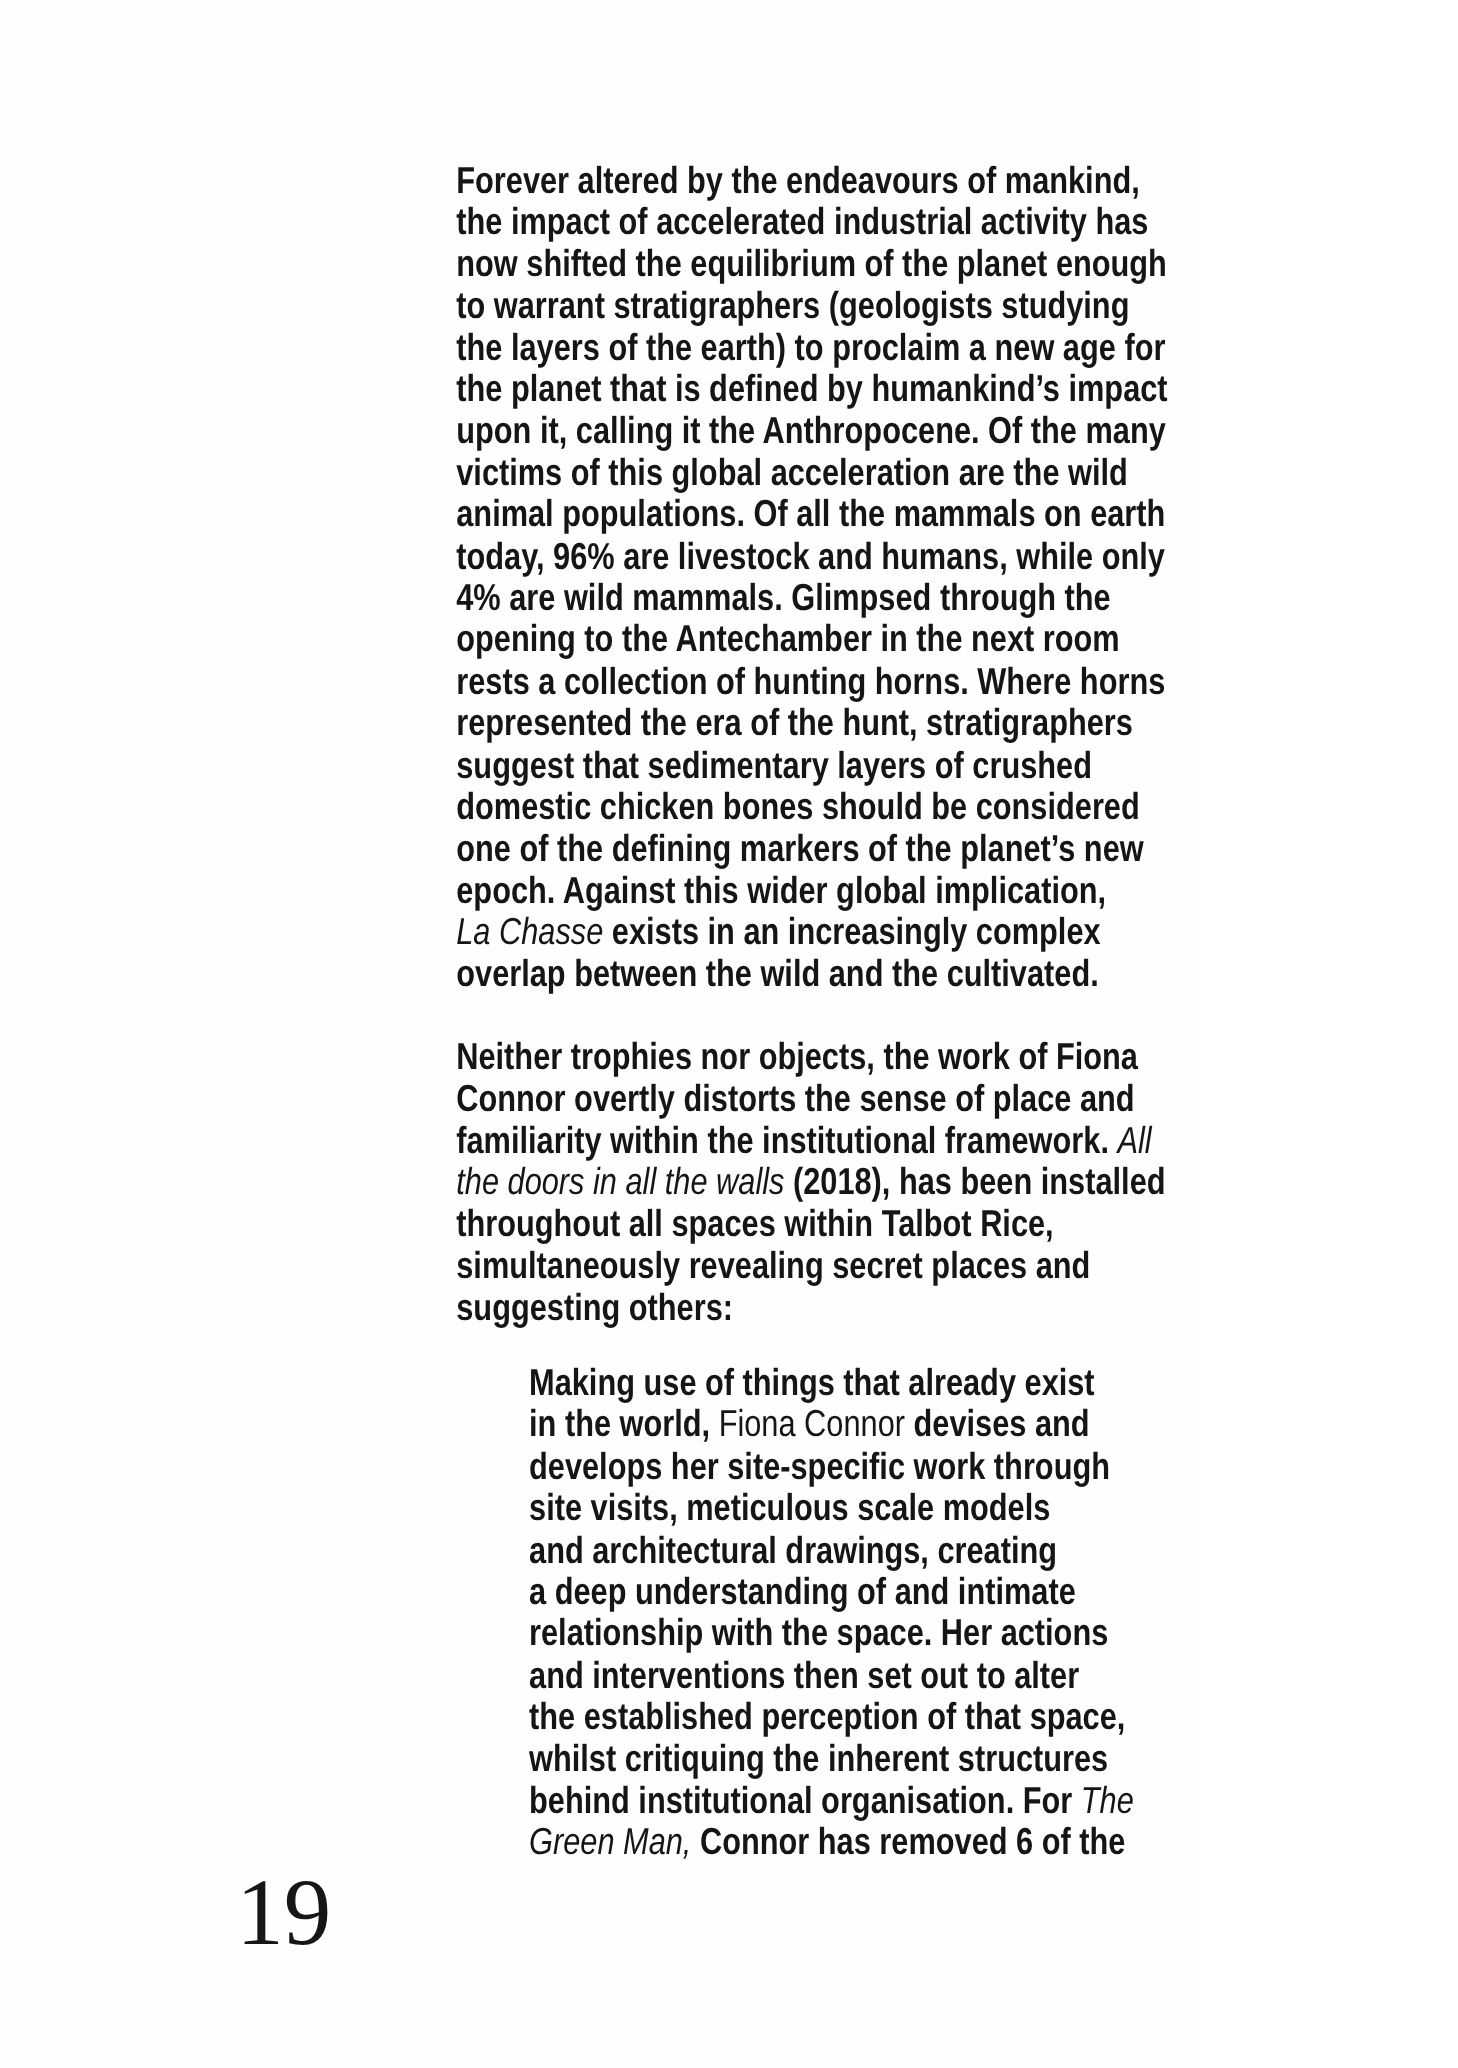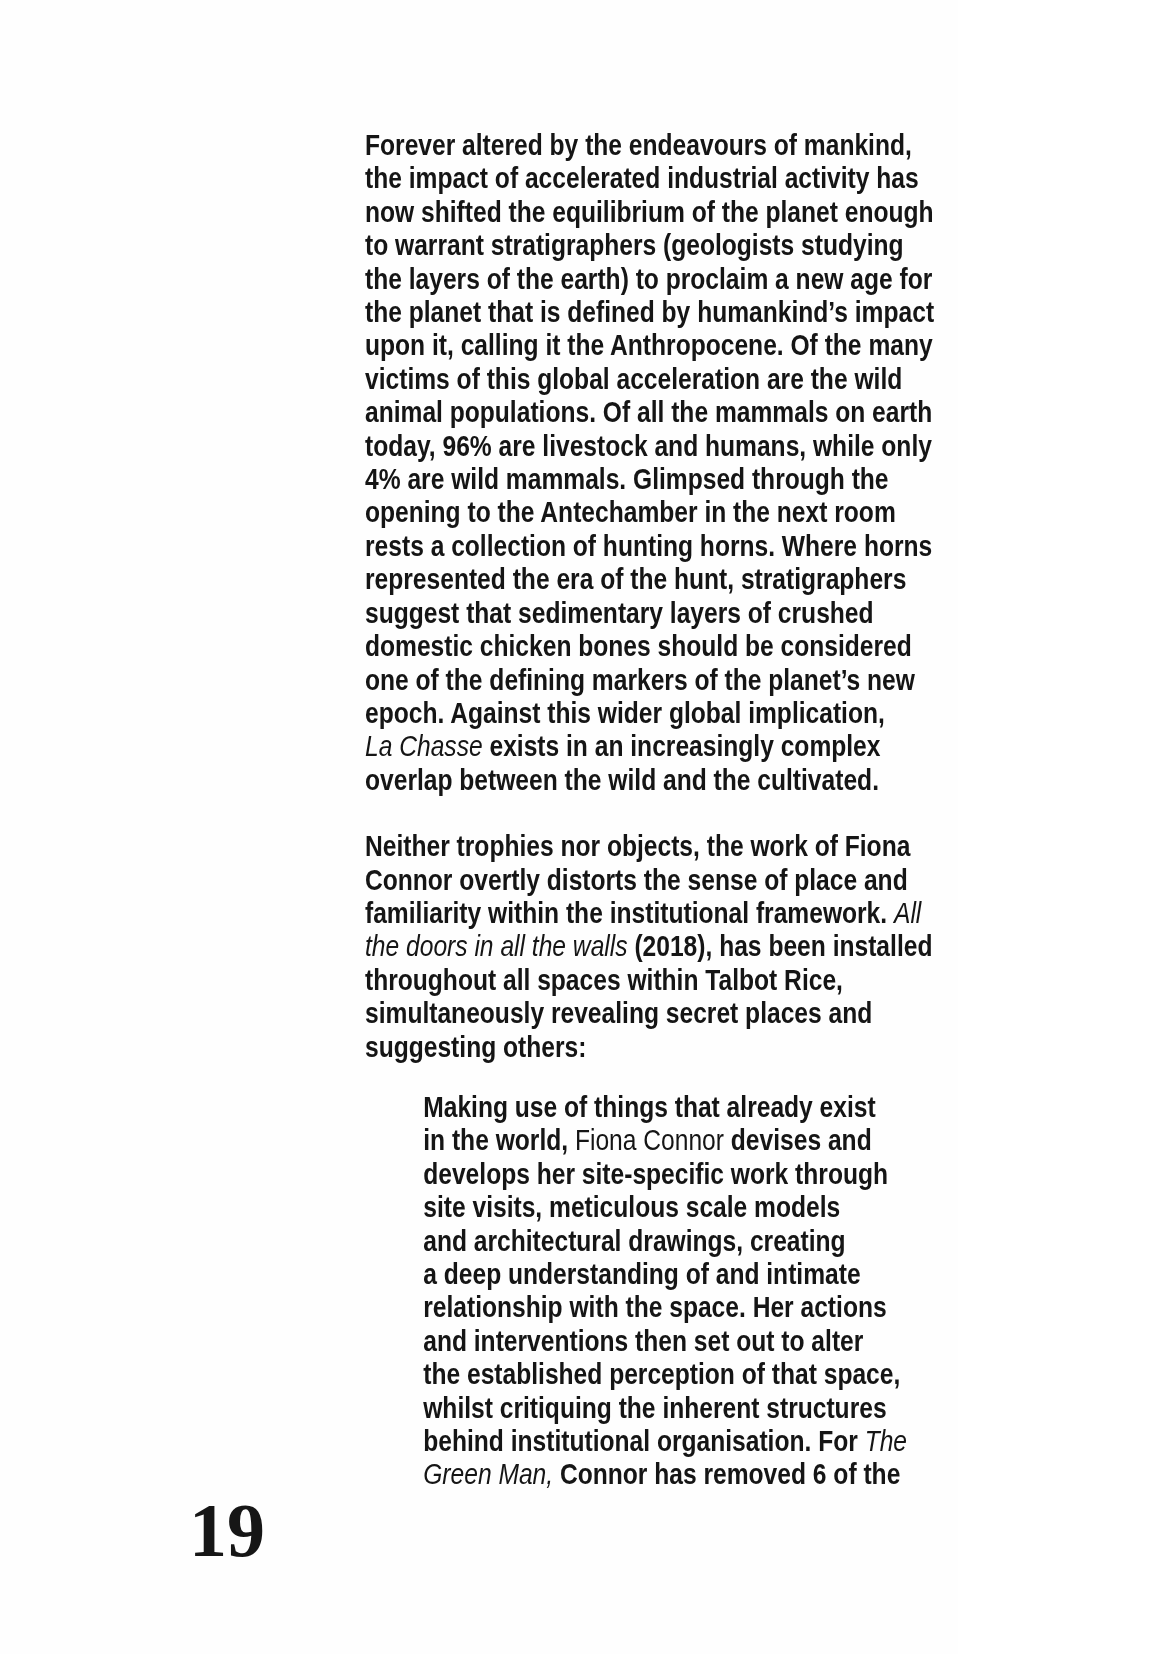--- a/index.html
+++ b/index.html
@@ -33,21 +33,21 @@
   }
   .line { white-space: nowrap; }
   .run-b { font-weight: bold; font-style: normal; }
   .run-i { font-weight: normal; font-style: italic; }
   .run-r { font-weight: normal; font-style: normal; }
   .page-number {
     position: absolute;
     left: 189px;
     top: 1492px;
     font-family: "Liberation Serif", serif;
-    font-weight: bold;
+    font-weight: normal;
     font-size: 76px;
     line-height: 1;
     color: #161616;
   }
 </style>
 </head>
 <body>
 
 <div class="page">
   <div class="text-block">

